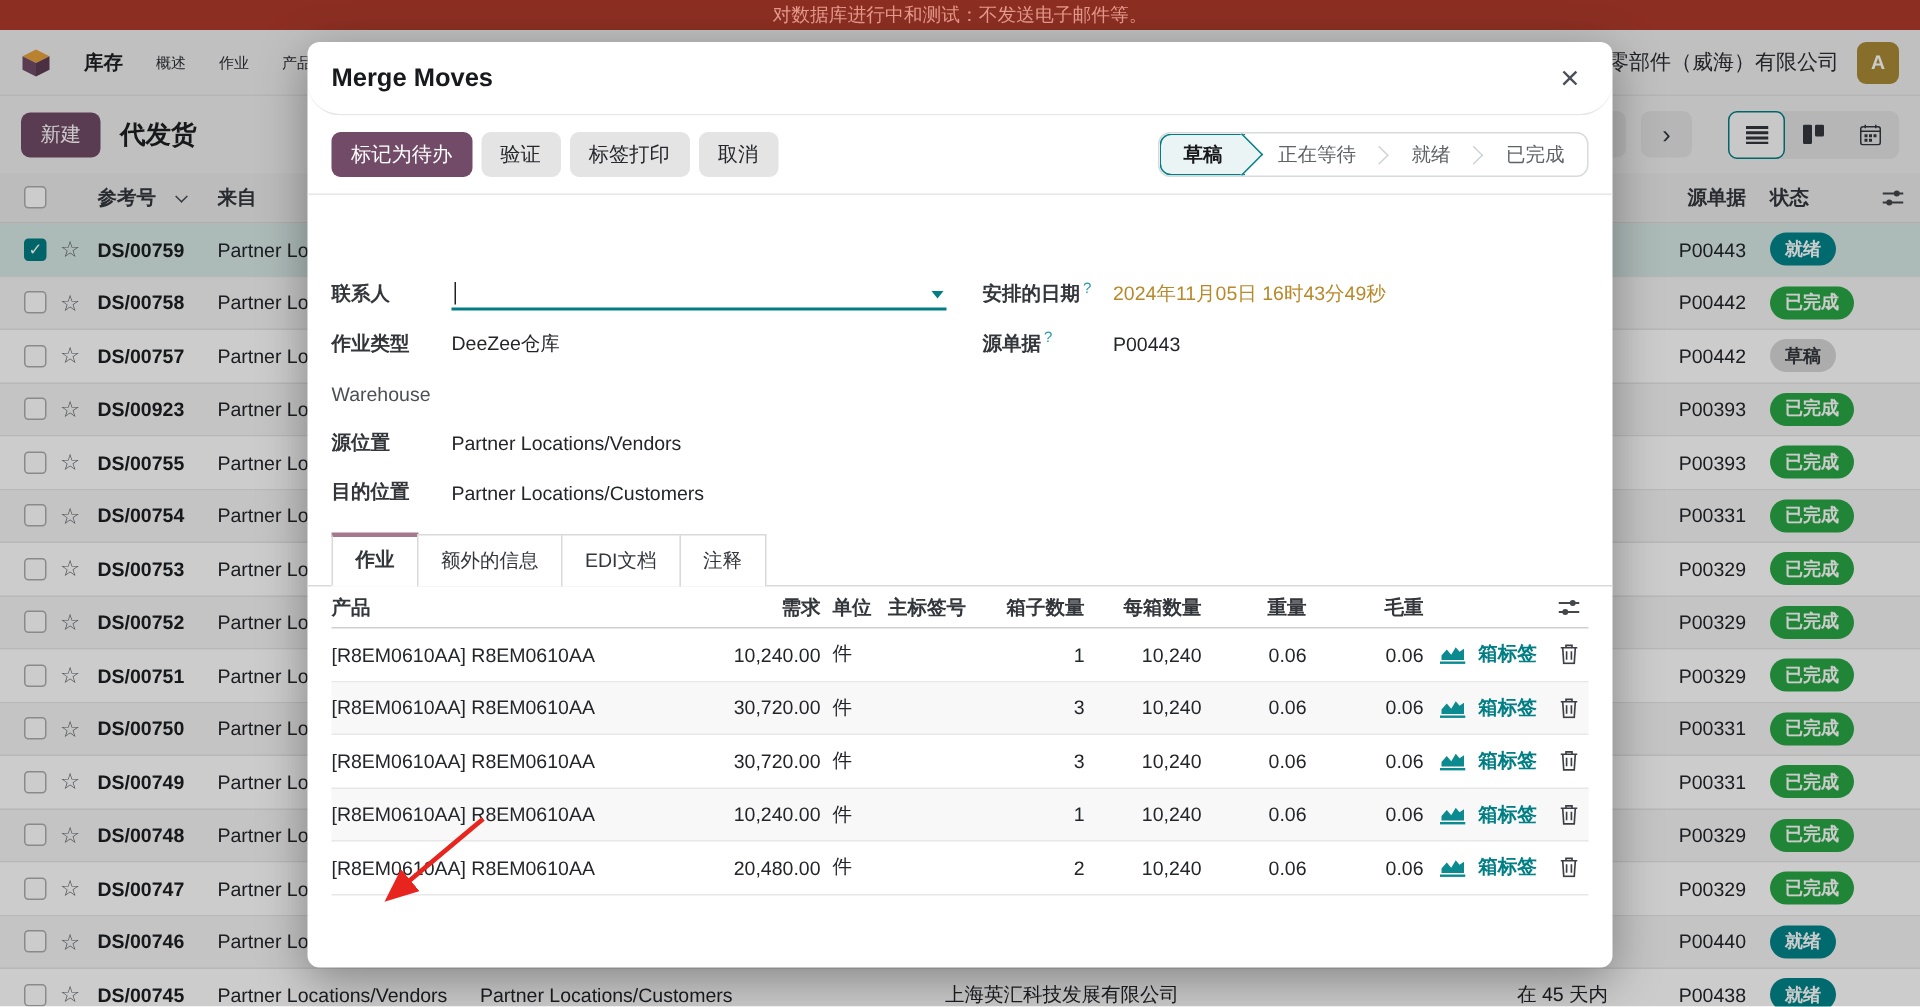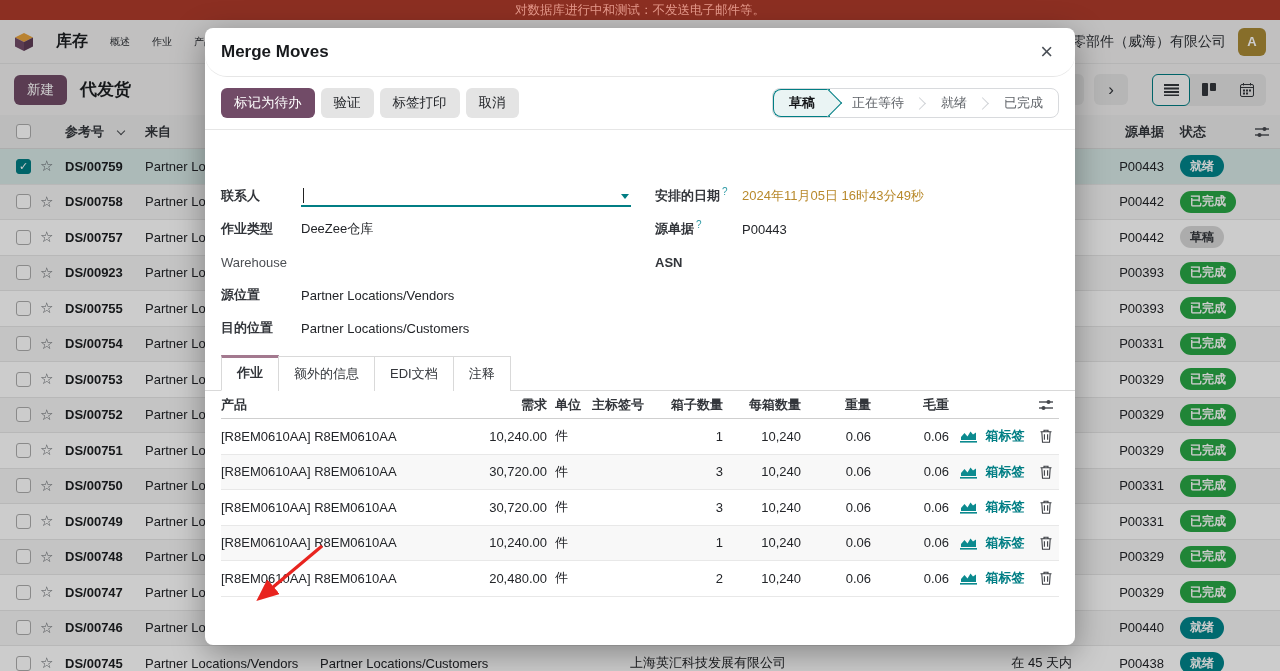--- a/index.html
+++ b/index.html
@@ -8,21 +8,21 @@
     font-family:"Liberation Sans","DejaVu Sans",sans-serif;
     font-size:13px; color:#232529; background:#fff; position:relative;
   }
   
   .banner { height:20px; background:#8C2F22; color:#E79A8C; font-size:12.5px;
             display:flex; align-items:center; justify-content:center; }
   
   .nav { height:44px; background:#F2F1F1; display:flex; align-items:center;
          padding:0 14px; gap:22px; border-bottom:1px solid #E3E3E3; }
   .app-icon { width:20px; height:20px; flex:0 0 auto; }
-  .app-name { font-size:16px; font-weight:700; color:#1c1e21; }
+  .app-name { font-size:13px; font-weight:700; color:#1c1e21; }
   .nav-item { font-size:10px; color:#2b2e33; cursor:pointer; }
   .nav-right { margin-left:auto; display:flex; align-items:center; gap:12px; }
   .company { font-size:14px; color:#2b2e33; }
   .avatar { width:28px; height:28px; border-radius:6px; background:#A98A35; color:#fff;
             display:flex; align-items:center; justify-content:center; font-size:13px; font-weight:700; }
   
   .control { height:51px; background:#F2F1F1; display:flex; align-items:center; padding:0 14px; }
   .btn { border:none; border-radius:6px; padding:6px 13px; font-size:13.5px; cursor:pointer;
          font-family:inherit; }
   .btn-primary { background:#714B67; color:#fff; }
@@ -479,24 +479,20 @@
     </div>
     <div class="f-col-right">
       <div class="f-row">
         <span class="f-label"><span>安排的日期</span><span class="f-help">?</span></span>
         <span class="f-value gold">2024年11月05日 16时43分49秒</span>
       </div>
       <div class="f-row">
         <span class="f-label"><span>源单据</span><span class="f-help">?</span></span>
         <span class="f-value">P00443</span>
       </div>
-      <div class="f-row">
-        <span class="f-label">ASN</span>
-        <span class="f-value"></span>
-      </div>
     </div>
   </div>
 
   <div class="m-tabs">
     <div class="tab active">作业</div>
     <div class="tab">额外的信息</div>
     <div class="tab">EDI文档</div>
     <div class="tab">注释</div>
   </div>
 

